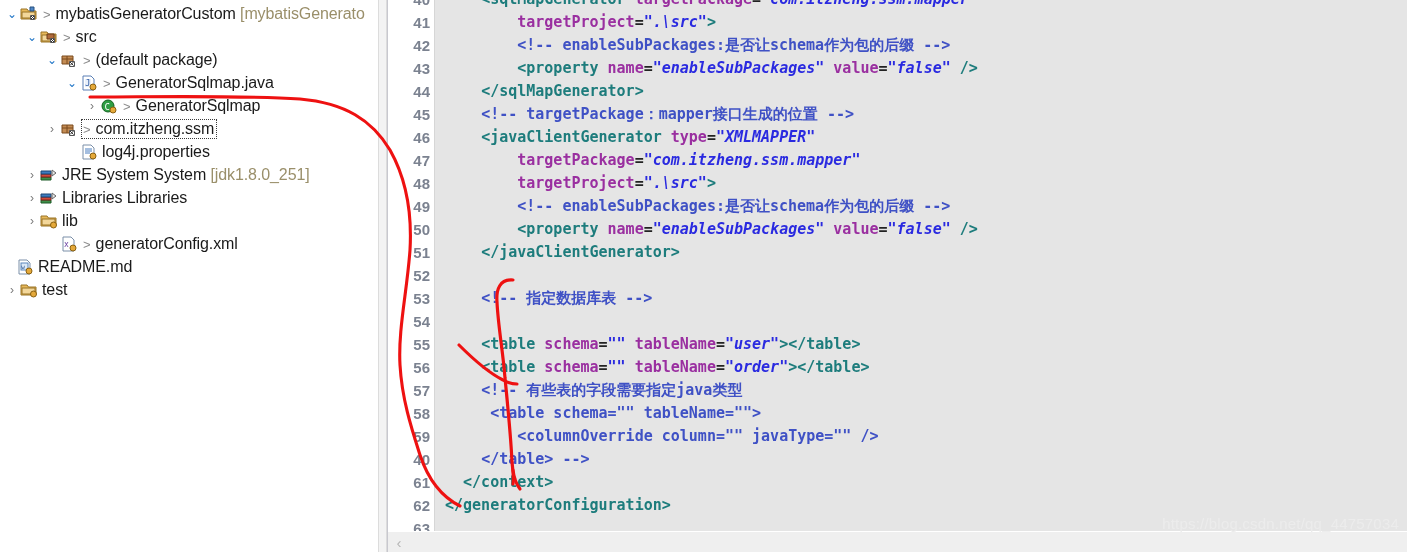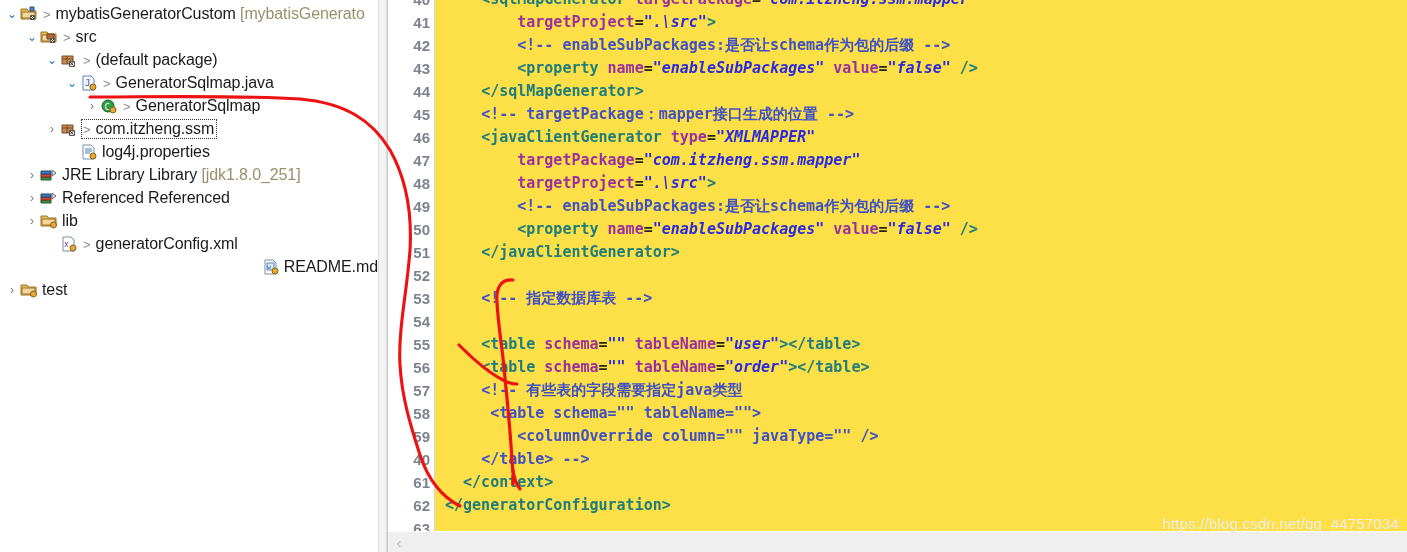--- a/index.html
+++ b/index.html
@@ -76,21 +76,21 @@
     outline: 1px dotted #3a3a3a;
     outline-offset: 0px;
     padding-right: 2px;
   }
   .ic svg { display:block; }
 
   
   #editor {
     flex: 1 1 auto;
     position: relative;
-    background: #fde047;
+    background: #e5e5e5;
     height: 552px;
     overflow: hidden;
     border-left: 1px solid #c8c8cf;
   }
   #divider {
     width: 7px;
     flex: 0 0 7px;
     background: #f3f3f3;
     border-left: 1px solid #dcdcdc;
     border-right: 1px solid #dcdcdc;
@@ -278,33 +278,33 @@
         <div class="tree-row" style="padding-left: 24px;">
           <span class="tw closed">›</span>
           <span class="ic">
             <svg width="18" height="16" viewBox="0 0 18 16">
               <path d="M1 10h10v3H1z" fill="#3f8f4a" stroke="#1d5a26"></path>
               <path d="M1 7h10v3H1z" fill="#d24a3a" stroke="#7e231a"></path>
               <path d="M1 4h10v3H1z" fill="#3d7cbf" stroke="#1d4572"></path>
               <path d="M12 3l4 3-4 3z" fill="#e6e6e6" stroke="#666"></path>
             </svg>
           </span>
-          <span><span class="lbl">JRE Library Library</span><span class="lbl dim"> [jdk1.8.0_251]</span></span>
+          <span><span class="lbl">JRE System System</span><span class="lbl dim"> [jdk1.8.0_251]</span></span>
         </div>
         <div class="tree-row" style="padding-left: 24px;">
           <span class="tw closed">›</span>
           <span class="ic">
             <svg width="18" height="16" viewBox="0 0 18 16">
               <path d="M1 10h10v3H1z" fill="#3f8f4a" stroke="#1d5a26"></path>
               <path d="M1 7h10v3H1z" fill="#d24a3a" stroke="#7e231a"></path>
               <path d="M1 4h10v3H1z" fill="#3d7cbf" stroke="#1d4572"></path>
               <path d="M12 3l4 3-4 3z" fill="#e6e6e6" stroke="#666"></path>
             </svg>
           </span>
-          <span><span class="lbl">Referenced Referenced</span></span>
+          <span><span class="lbl">Libraries Libraries</span></span>
         </div>
         <div class="tree-row" style="padding-left: 24px;">
           <span class="tw closed">›</span>
           <span class="ic">
             <svg width="18" height="16" viewBox="0 0 18 16">
               <path d="M1 3h6l1.5 2H16v8H1z" fill="#e8b95a" stroke="#9a7427"></path>
               <path d="M2 6h13v6H2z" fill="#f3d79a" stroke="#9a7427"></path>
               <circle cx="13.5" cy="12" r="3" fill="#e5a93a" stroke="#8a6112"></circle>
             </svg>
           </span>
@@ -314,21 +314,21 @@
           <span class="tw none"></span>
           <span class="ic">
             <svg width="18" height="16" viewBox="0 0 18 16">
               <path d="M3 1h8l3 3v11H3z" fill="#ffffff" stroke="#7b8fa8"></path>
               <text x="4" y="11" font-size="8" fill="#6a3fa0" font-family="monospace">x</text>
               <circle cx="13" cy="12" r="3" fill="#e5a93a" stroke="#8a6112"></circle>
             </svg>
           </span>
           <span><span class="arw">&gt;</span><span class="lbl">generatorConfig.xml</span></span>
         </div>
-        <div class="tree-row" style=" justify-content: flex-end;">
+        <div class="tree-row" style="">
           <span class="tw none"></span>
           <span class="ic">
             <svg width="18" height="16" viewBox="0 0 18 16">
               <path d="M3 1h8l3 3v11H3z" fill="#ffffff" stroke="#7b8fa8"></path>
               <rect x="5" y="4" width="7" height="7" fill="#dce9f7" stroke="#5a86bb"></rect>
               <text x="5.2" y="10" font-size="6" fill="#27508a" font-family="monospace">w</text>
               <circle cx="13" cy="12" r="3" fill="#e5a93a" stroke="#8a6112"></circle>
             </svg>
           </span>
           <span><span class="lbl">README.md</span></span>

